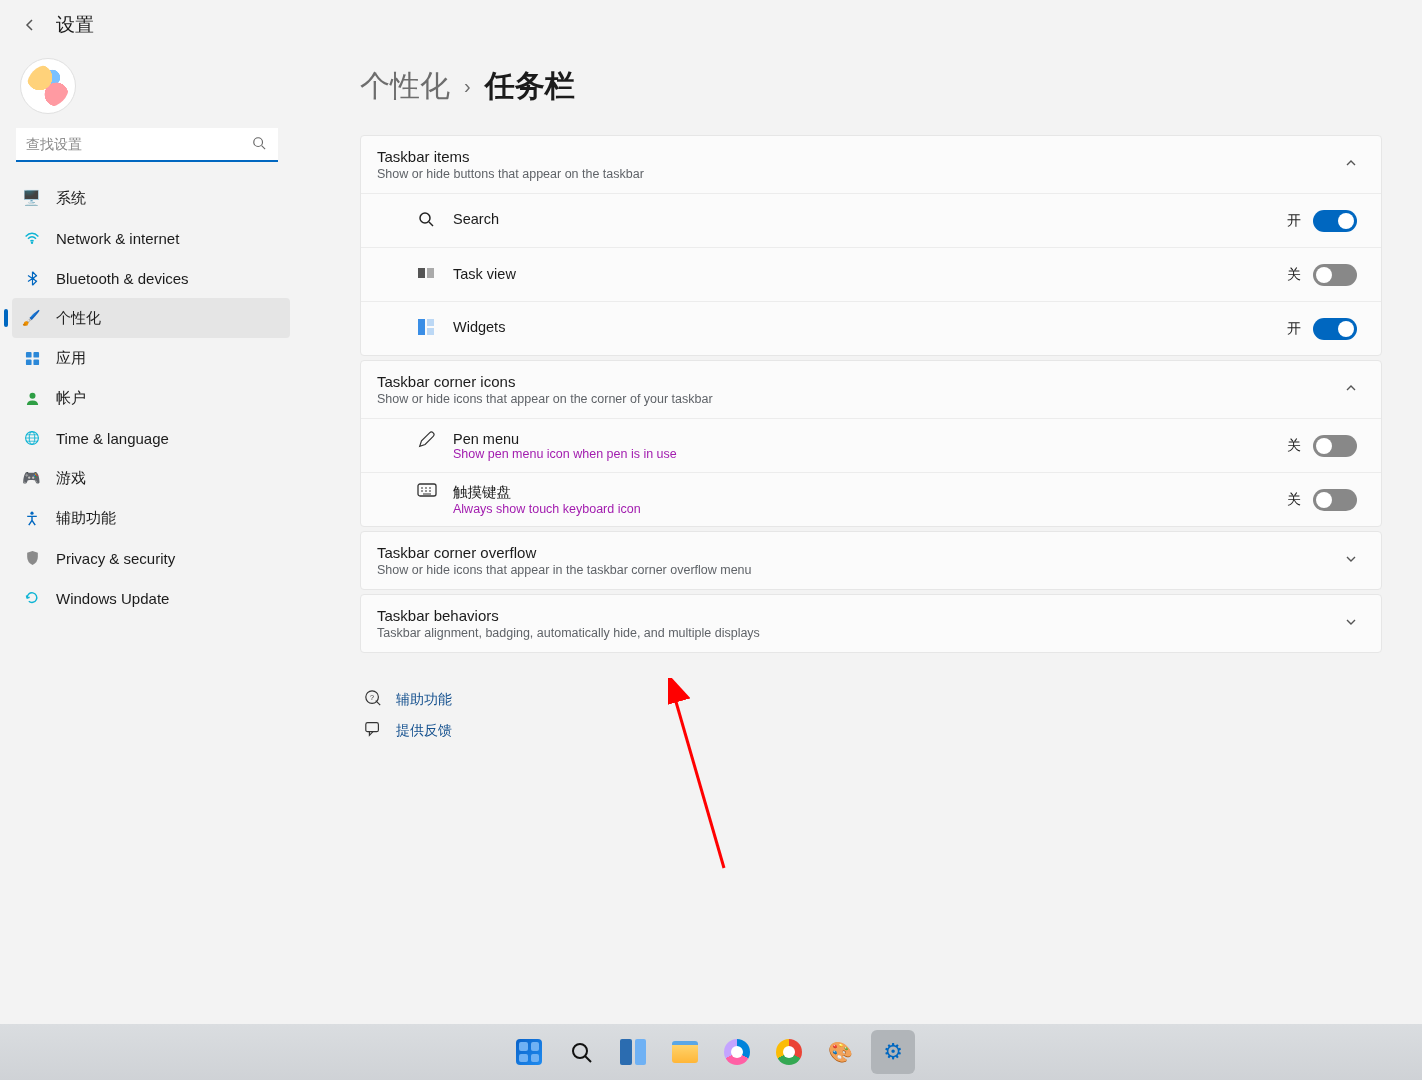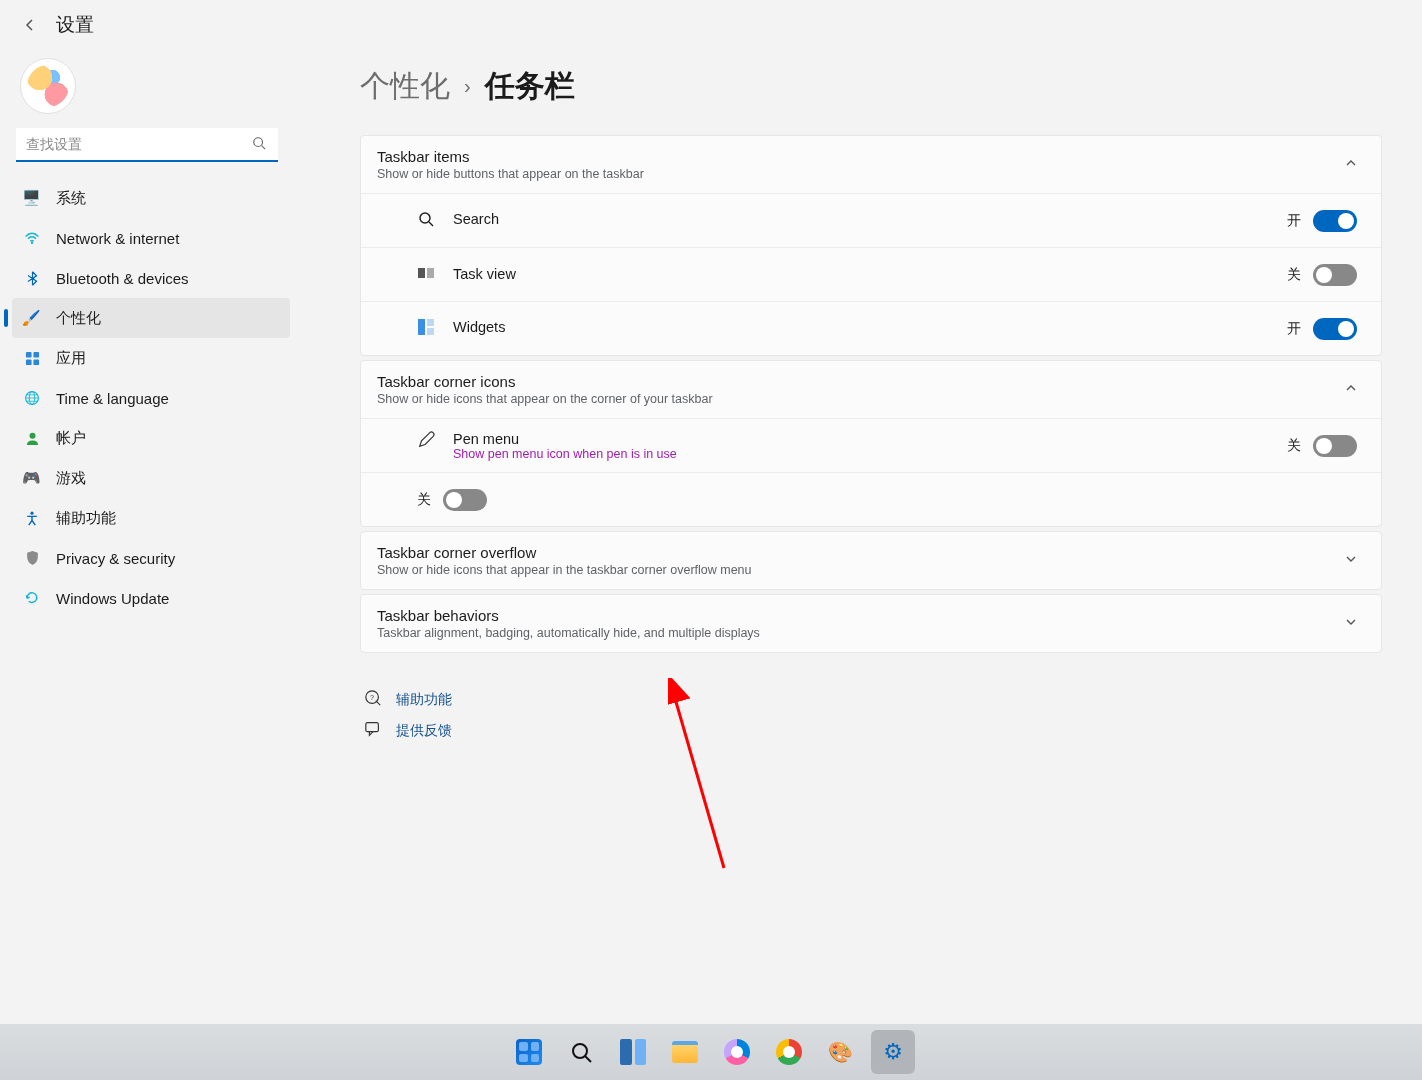--- a/index.html
+++ b/index.html
@@ -136,37 +136,37 @@
             <svg width="15" height="15" viewBox="0 0 16 16">
               <rect x="1" y="1" width="6" height="6" rx="1" fill="currentColor"></rect>
               <rect x="9" y="1" width="6" height="6" rx="1" fill="currentColor"></rect>
               <rect x="1" y="9" width="6" height="6" rx="1" fill="currentColor"></rect>
               <rect x="9" y="9" width="6" height="6" rx="1" fill="currentColor"></rect>
             </svg>
           </span>
           <span>应用</span>
         </div>
         <div class="nav-item">
+          <span class="nav-ic ic-accounts">
+            <svg width="15" height="15" viewBox="0 0 16 16">
+              <circle cx="8" cy="5" r="3.2" fill="currentColor"></circle>
+              <path d="M2 15 Q2 10 8 10 Q14 10 14 15 Z" fill="currentColor"></path>
+            </svg>
+          </span>
+          <span>帐户</span>
+        </div>
+        <div class="nav-item">
           <span class="nav-ic ic-time">
             <svg width="16" height="16" viewBox="0 0 20 20">
               <circle cx="10" cy="10" r="8" fill="none" stroke="currentColor" stroke-width="1.4"></circle>
               <ellipse cx="10" cy="10" rx="3.5" ry="8" fill="none" stroke="currentColor" stroke-width="1.2"></ellipse>
               <path d="M2 10 H18 M3 6 H17 M3 14 H17" stroke="currentColor" stroke-width="1"></path>
             </svg>
           </span>
           <span>Time &amp; language</span>
-        </div>
-        <div class="nav-item">
-          <span class="nav-ic ic-accounts">
-            <svg width="15" height="15" viewBox="0 0 16 16">
-              <circle cx="8" cy="5" r="3.2" fill="currentColor"></circle>
-              <path d="M2 15 Q2 10 8 10 Q14 10 14 15 Z" fill="currentColor"></path>
-            </svg>
-          </span>
-          <span>帐户</span>
         </div>
         <div class="nav-item">
           <span class="nav-ic ic-game">🎮</span>
           <span>游戏</span>
         </div>
         <div class="nav-item">
           <span class="nav-ic ic-access">
             <svg width="16" height="16" viewBox="0 0 20 20">
               <circle cx="10" cy="4" r="2" fill="currentColor"></circle>
               <path d="M4 8 L16 8 M10 8 L10 13 M10 13 L6 19 M10 13 L14 19" stroke="currentColor" stroke-width="1.8" fill="none"></path>
@@ -279,20 +279,30 @@
                 <span class="row-title">Pen menu</span>
                 <span class="row-sub">Show pen menu icon when pen is in use</span>
               </div>
       </div>
       <div class="row-right">
         <span class="tog-label">关</span>
         <div class="toggle "></div>
       </div>
           </div>
           <div class="row">
+      <div class="row-left">
+        <span class="row-ic"><svg width="20" height="14" viewBox="0 0 20 14">
+                  <rect x="1" y="1" width="18" height="12" rx="2" fill="none" stroke="#333" stroke-width="1.3"></rect>
+                  <path d="M4 5h2M8 5h2M12 5h2M16 5h0M4 8h2M8 8h2M12 8h2M6 11h8" stroke="#333" stroke-width="1.2"></path>
+                </svg></span>
+        <div class="row-titles">
+                <span class="row-title">触摸键盘</span>
+                <span class="row-sub">Always show touch keyboard icon</span>
+              </div>
+      </div>
       <div class="row-right">
         <span class="tog-label">关</span>
         <div class="toggle "></div>
       </div>
           </div>
         </div>
     </div>
 
     <div class="card">
       <div class="card-head">

